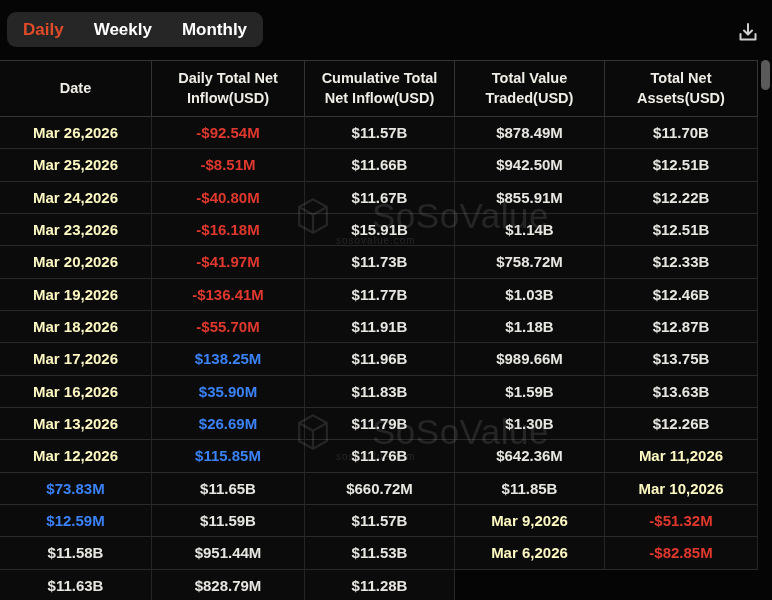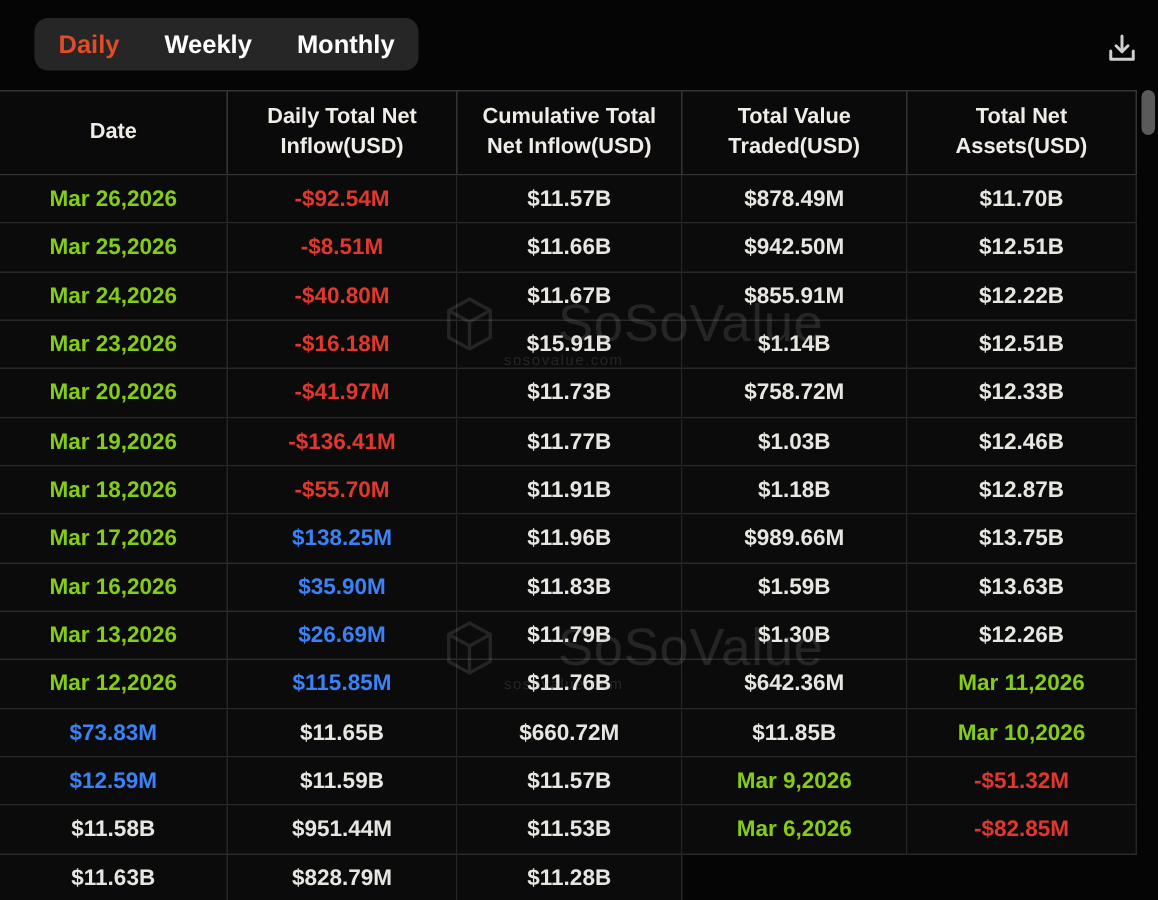--- a/index.html
+++ b/index.html
@@ -6,21 +6,21 @@
   html, body { width: 772px; height: 600px; overflow: hidden; }
   body {
     background: #050505;
     font-family: "Liberation Sans", sans-serif;
     color: #e8e6e1;
     position: relative;
   }
 
   
   .topbar {
-    position: absolute; top: 0; left: 16px; right: 0; height: 58px; padding-left: 40px;
+    position: absolute; top: 0; left: 0; right: 0; height: 58px; padding-left: 40px;
   }
   .tab-group {
     position: absolute; left: 7px; top: 12px;
     background: #262626;
     border-radius: 9px;
     display: flex; align-items: center;
     padding: 9px 16px;
     gap: 30px;
   }
   .tab {
@@ -54,21 +54,21 @@
   .td {
     height: 32.33px;
     display: flex; align-items: center; justify-content: center;
     font-size: 15px; font-weight: 700;
     background: #0b0b0b;
     border-right: 1px solid #262626;
     border-bottom: 1px solid #2a2a2a;
     color: #e8e6e1;
     white-space: nowrap;
   }
-  .td.date { color: #84cc16; text-align: center; }
+  .td.date { color: #fef9c3; text-align: center; }
   .td.neg { color: #e0382e; }
   .td.pos { color: #3b82f6; }
 
   
   .scroll-track {
     position: absolute; top: 58px; right: 0; width: 14px; bottom: 0;
   }
   .scroll-thumb {
     position: absolute; top: 2px; right: 2px;
     width: 9px; height: 30px;

